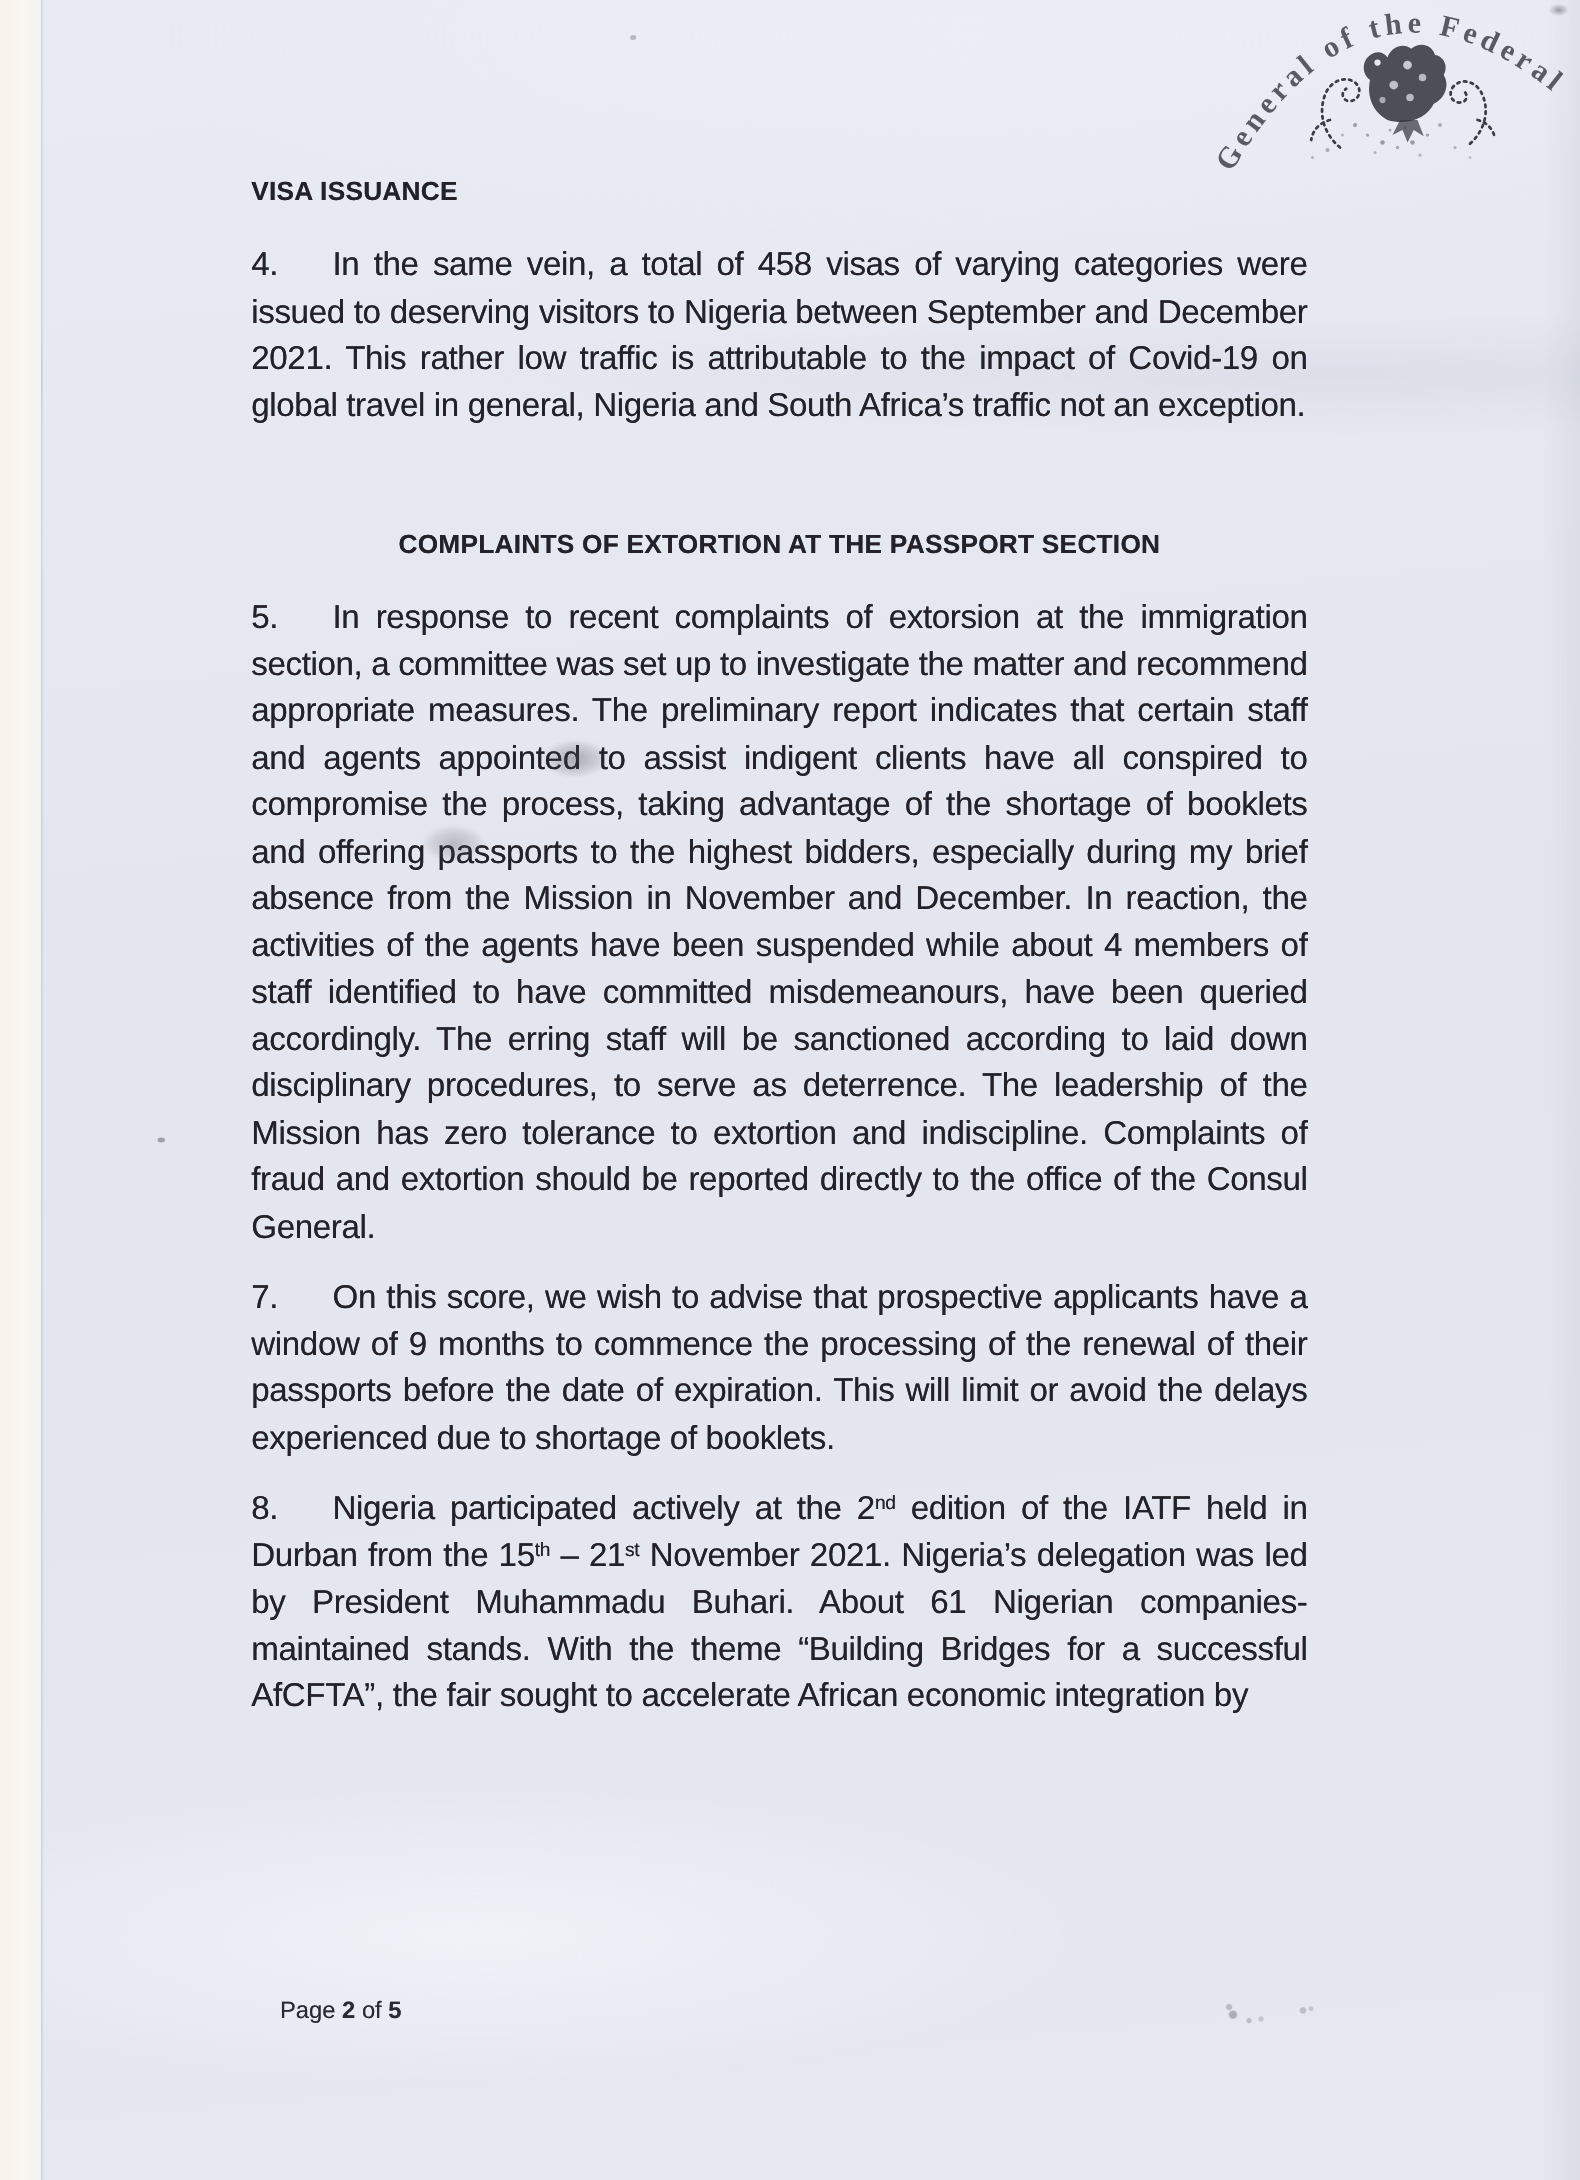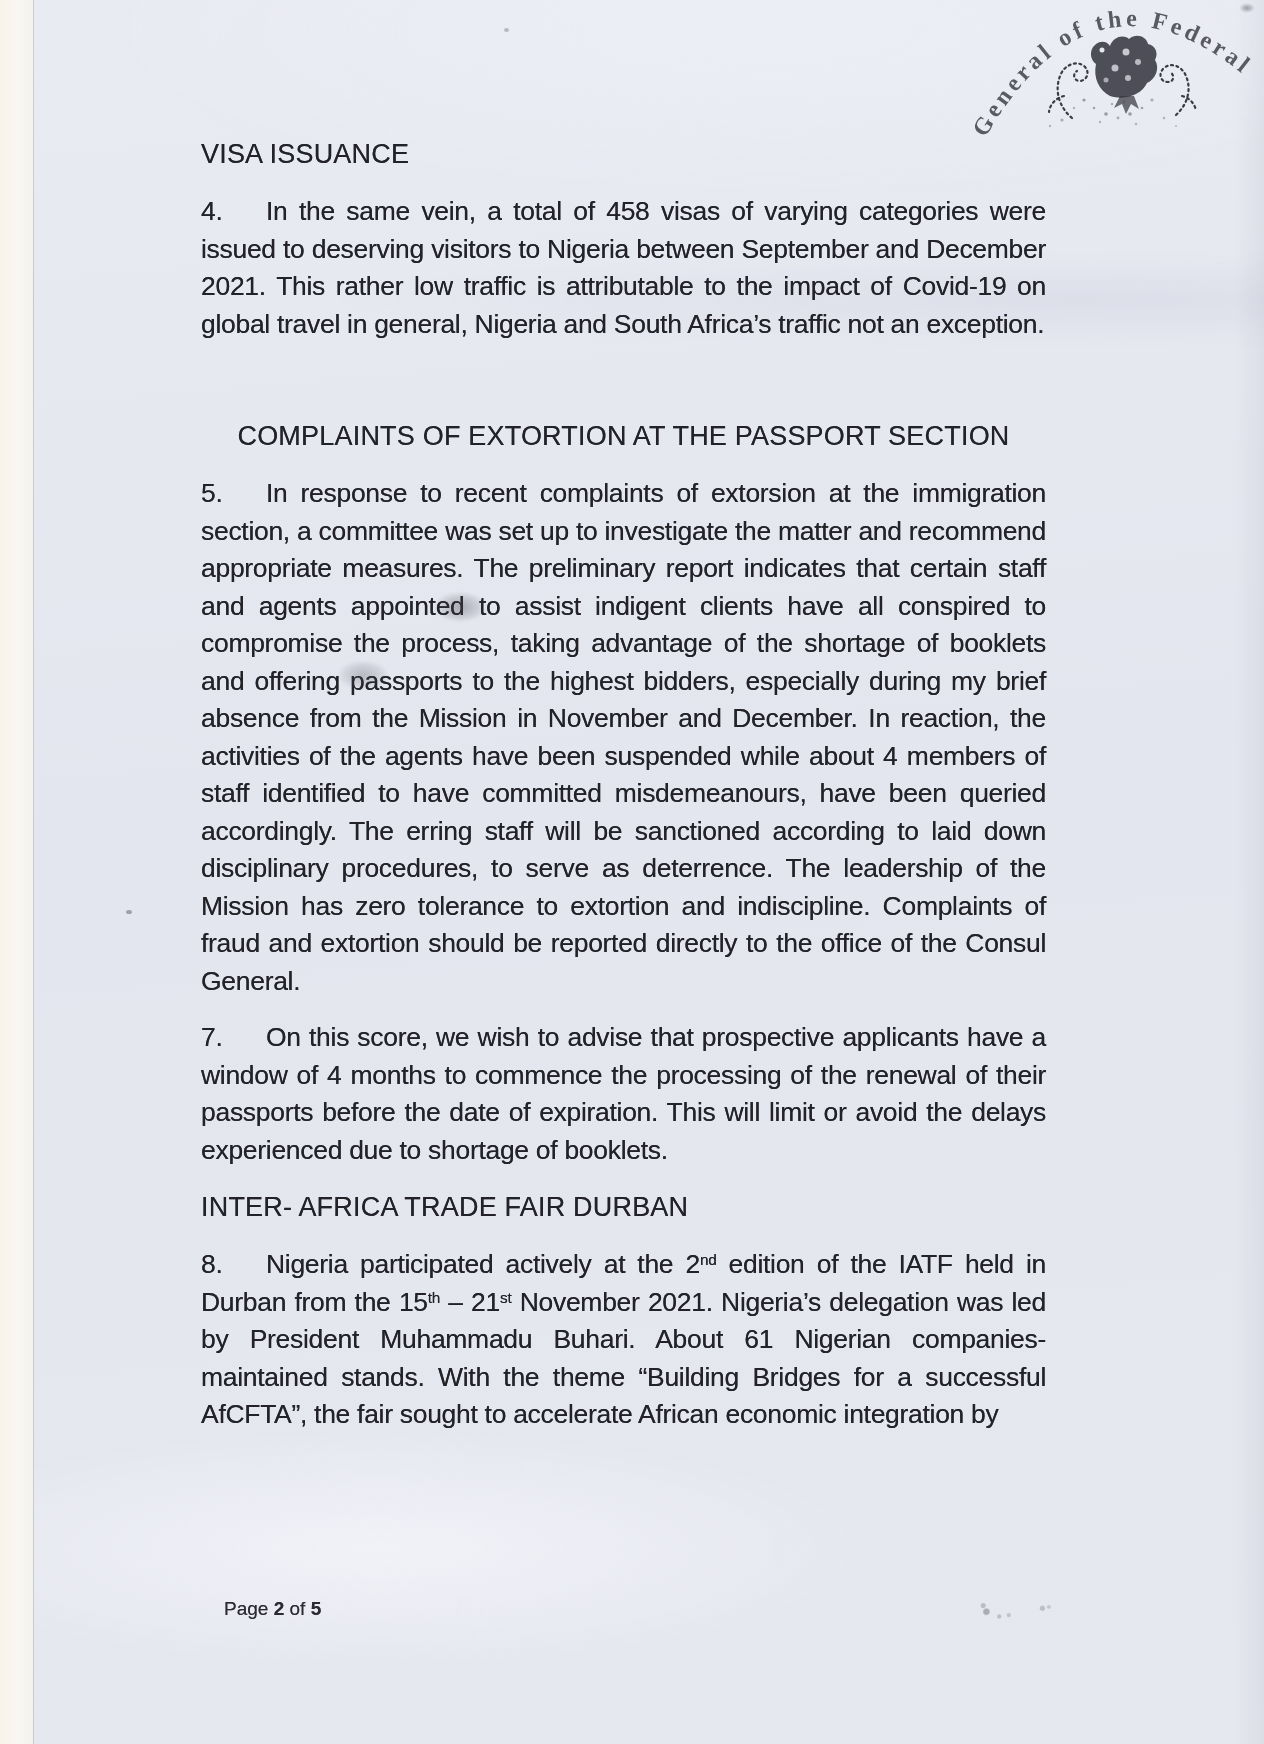--- a/index.html
+++ b/index.html
@@ -24,21 +24,21 @@
       linear-gradient(175deg,#e9ebf3 0%, #e4e6ef 45%, #e6e8f0 100%);
     border-left:1px solid rgba(160,160,172,.30);
   }
   .doc{
     position:absolute;left:167px;top:135px;width:845px;
     color:#222228;
     font-size:26.5px;line-height:37.5px;letter-spacing:-0.3px;
     text-shadow:0 0 .5px rgba(28,28,40,.75);
   }
   .doc h2{
-    font-size:27px;font-weight:400;margin:0 0 20px 0;line-height:38px;
+    font-size:21px;font-weight:700;margin:0 0 20px 0;line-height:38px;
     letter-spacing:.2px;
   }
   .doc h2.gap-top{margin-top:74px;text-align:center;}
   .doc p{margin:0 0 19px 0;text-align:justify;}
   .pnum{display:inline-block;width:65px;}
   sup{font-size:.58em;line-height:0;vertical-align:baseline;position:relative;top:-0.5em;margin-top:32px;}
   .footer{
     position:absolute;left:190px;top:1598px;width:845px;
     font-size:19px;color:#2a2a30;letter-spacing:0;
     text-shadow:0 0 .5px rgba(28,28,40,.6);
@@ -141,23 +141,22 @@
 
     <h2>VISA ISSUANCE</h2>
 
     <p><span class="pnum">4.</span><span>In the same vein, a total of 458 visas of varying categories were issued to deserving visitors to Nigeria between September and December 2021. This rather low traffic is attributable to the impact of Covid-19 on global travel in general, Nigeria and South Africa’s traffic not an exception.</span></p>
 
     <h2 class="gap-top">COMPLAINTS OF EXTORTION AT THE PASSPORT SECTION</h2>
 
     <p><span class="pnum">5.</span><span>In response to recent complaints of extorsion at the immigration section, a committee was set up to investigate the matter and recommend appropriate measures. The preliminary report indicates that certain staff and agents appointed to assist indigent clients have all conspired to compromise the process, taking advantage of the shortage of booklets and offering passports to the highest bidders, especially during my brief absence from the Mission in November and December. In reaction, the activities of the agents have been suspended while about 4 members of staff identified to have committed misdemeanours, have been queried accordingly. The erring staff will be sanctioned according to laid down disciplinary procedures, to serve as deterrence. The leadership of the Mission has zero tolerance to extortion and indiscipline. Complaints of fraud and extortion should be reported directly to the office of the Consul General.</span></p>
 
 
-    <p><span class="pnum">7.</span><span>On this score, we wish to advise that prospective applicants have a window of 4 months to commence the processing of the renewal of their passports before the date of expiration. This will limit or avoid the delays experienced due to shortage of booklets.</span></p>
+    <p><span class="pnum">7.</span><span>On this score, we wish to advise that prospective applicants have a window of 9 months to commence the processing of the renewal of their passports before the date of expiration. This will limit or avoid the delays experienced due to shortage of booklets.</span></p>
 
-    <h2>INTER- AFRICA TRADE FAIR DURBAN</h2>
 
     <p><span class="pnum">8.</span><span><span>Nigeria participated actively at the 2</span><sup>nd</sup><span> edition of the IATF held in Durban from the 15</span><sup>th</sup><span> – 21</span><sup>st</sup><span> November 2021. Nigeria’s delegation was led by President Muhammadu Buhari. About 61 Nigerian companies-maintained stands. With the theme “Building Bridges for a successful AfCFTA”, the fair sought to accelerate African economic integration by</span></span></p>
 
   </main>
 
   <div class="footer"><span>Page</span>&nbsp;<b>2</b>&nbsp;<span>of</span>&nbsp;<b>5</b></div>
 
   <div class="ink-smudge"></div>
   <div class="ink-smudge2"></div>
   <div class="pencil-smudge"></div>

